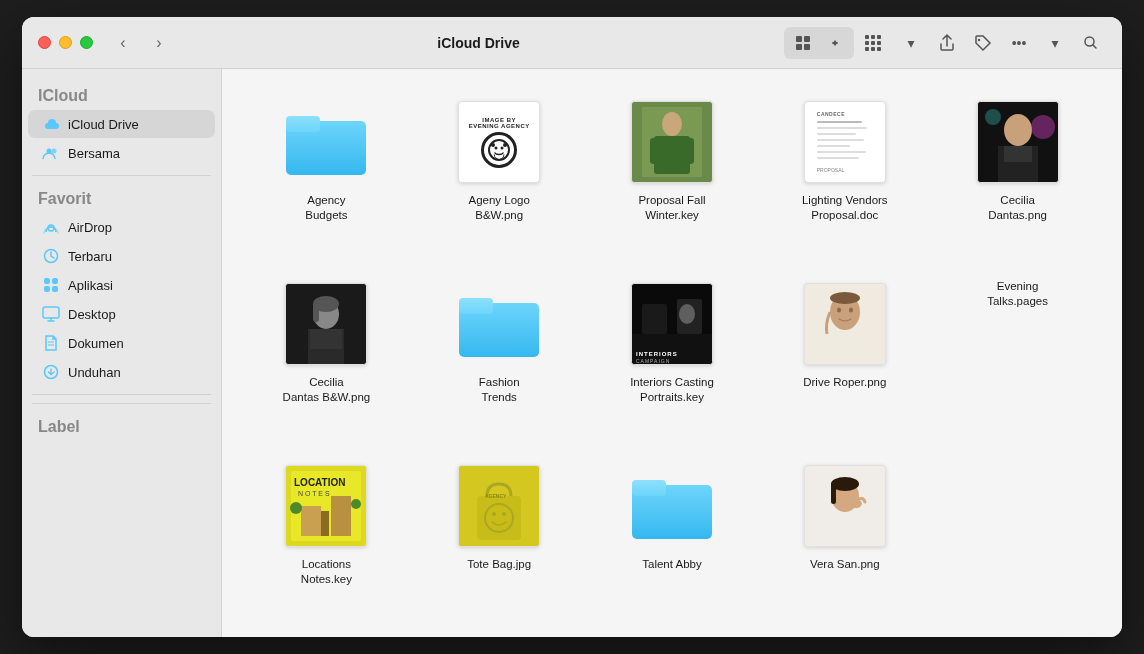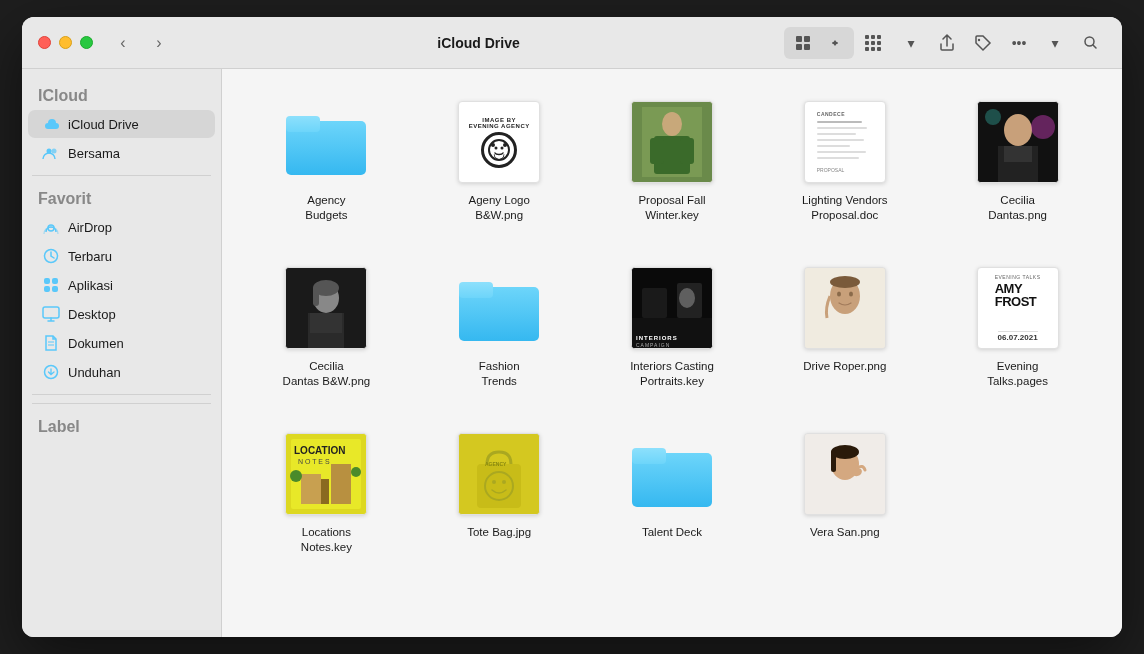--- a/index.html
+++ b/index.html
@@ -140,21 +140,21 @@
     }
     .main-content {
       flex: 1;
       overflow-y: auto;
       padding: 20px 24px;
       background: #f5f5f5;
     }
     .file-grid {
       display: grid;
       grid-template-columns: repeat(5, 1fr);
-      gap: 24px 12px;
+      gap: 40px 12px;
     }
     .file-item {
       display: flex;
       flex-direction: column;
       align-items: center;
       gap: 6px;
       cursor: pointer;
       padding: 8px;
       border-radius: 8px;
       min-width: 0;
@@ -599,32 +599,20 @@
                 <ellipse cx="40" cy="14" rx="15" ry="6" fill="#7a5a3a"></ellipse>
 
                 <path d="M25 28 Q20 40 22 50" stroke="#c8a07a" stroke-width="3" fill="none"></path>
               </svg>
             </div>
           </div>
           <span class="file-name">Drive Roper.png</span>
         </div>
 
         <div class="file-item">
-          <div class="file-thumb">
-            <div class="img-card" style="background:white;padding:6px;overflow:hidden;display:flex;flex-direction:column;justify-content:space-between;">
-              <div style="display:flex;flex-direction:column;gap:2px;">
-                <div style="font-size:5px;color:#666;letter-spacing:0.5px;">EVENING TALKS</div>
-                <div style="font-size:13px;font-weight:900;color:#111;line-height:1;letter-spacing:-0.5px;">AMY<br>FROST</div>
-              </div>
-              <div style="display:flex;flex-direction:column;gap:1px;margin-top:4px;">
-                <div style="height:1px;background:#ddd;"></div>
-                <div style="font-size:8px;font-weight:600;color:#333;">06.07.2021</div>
-              </div>
-            </div>
-          </div>
           <span class="file-name">Evening<br>Talks.pages</span>
         </div>
 
         <div class="file-item">
           <div class="file-thumb">
             <div class="img-card" style="background:#e0e020;padding:0;overflow:hidden;">
               <svg width="80" height="80" viewBox="0 0 80 80">
                 <rect width="80" height="80" fill="#ddd820"></rect>
                 <rect x="5" y="5" width="70" height="70" fill="#e8e828" rx="2"></rect>
 
@@ -673,21 +661,21 @@
                   <stop stop-color="#6dd5fa"></stop>
                   <stop offset="1" stop-color="#35b8f0"></stop>
                 </linearGradient>
                 <linearGradient id="folderTop3" x1="17" y1="7" x2="17" y2="23" gradientUnits="userSpaceOnUse">
                   <stop stop-color="#8de0fc"></stop>
                   <stop offset="1" stop-color="#6dd5fa"></stop>
                 </linearGradient>
               </defs>
             </svg>
           </div>
-          <span class="file-name">Talent Deck</span>
+          <span class="file-name">Talent Abby</span>
         </div>
 
         <div class="file-item">
           <div class="file-thumb">
             <div class="img-card vera-img" style="background:#f0ece8;padding:0;overflow:hidden;">
               <svg width="80" height="80" viewBox="0 0 80 80">
                 <rect width="80" height="80" fill="#f0ece8"></rect>
 
                 <ellipse cx="40" cy="30" rx="14" ry="16" fill="#d4a880"></ellipse>
                 <rect x="20" y="46" width="40" height="34" fill="#f0ece8"></rect>

